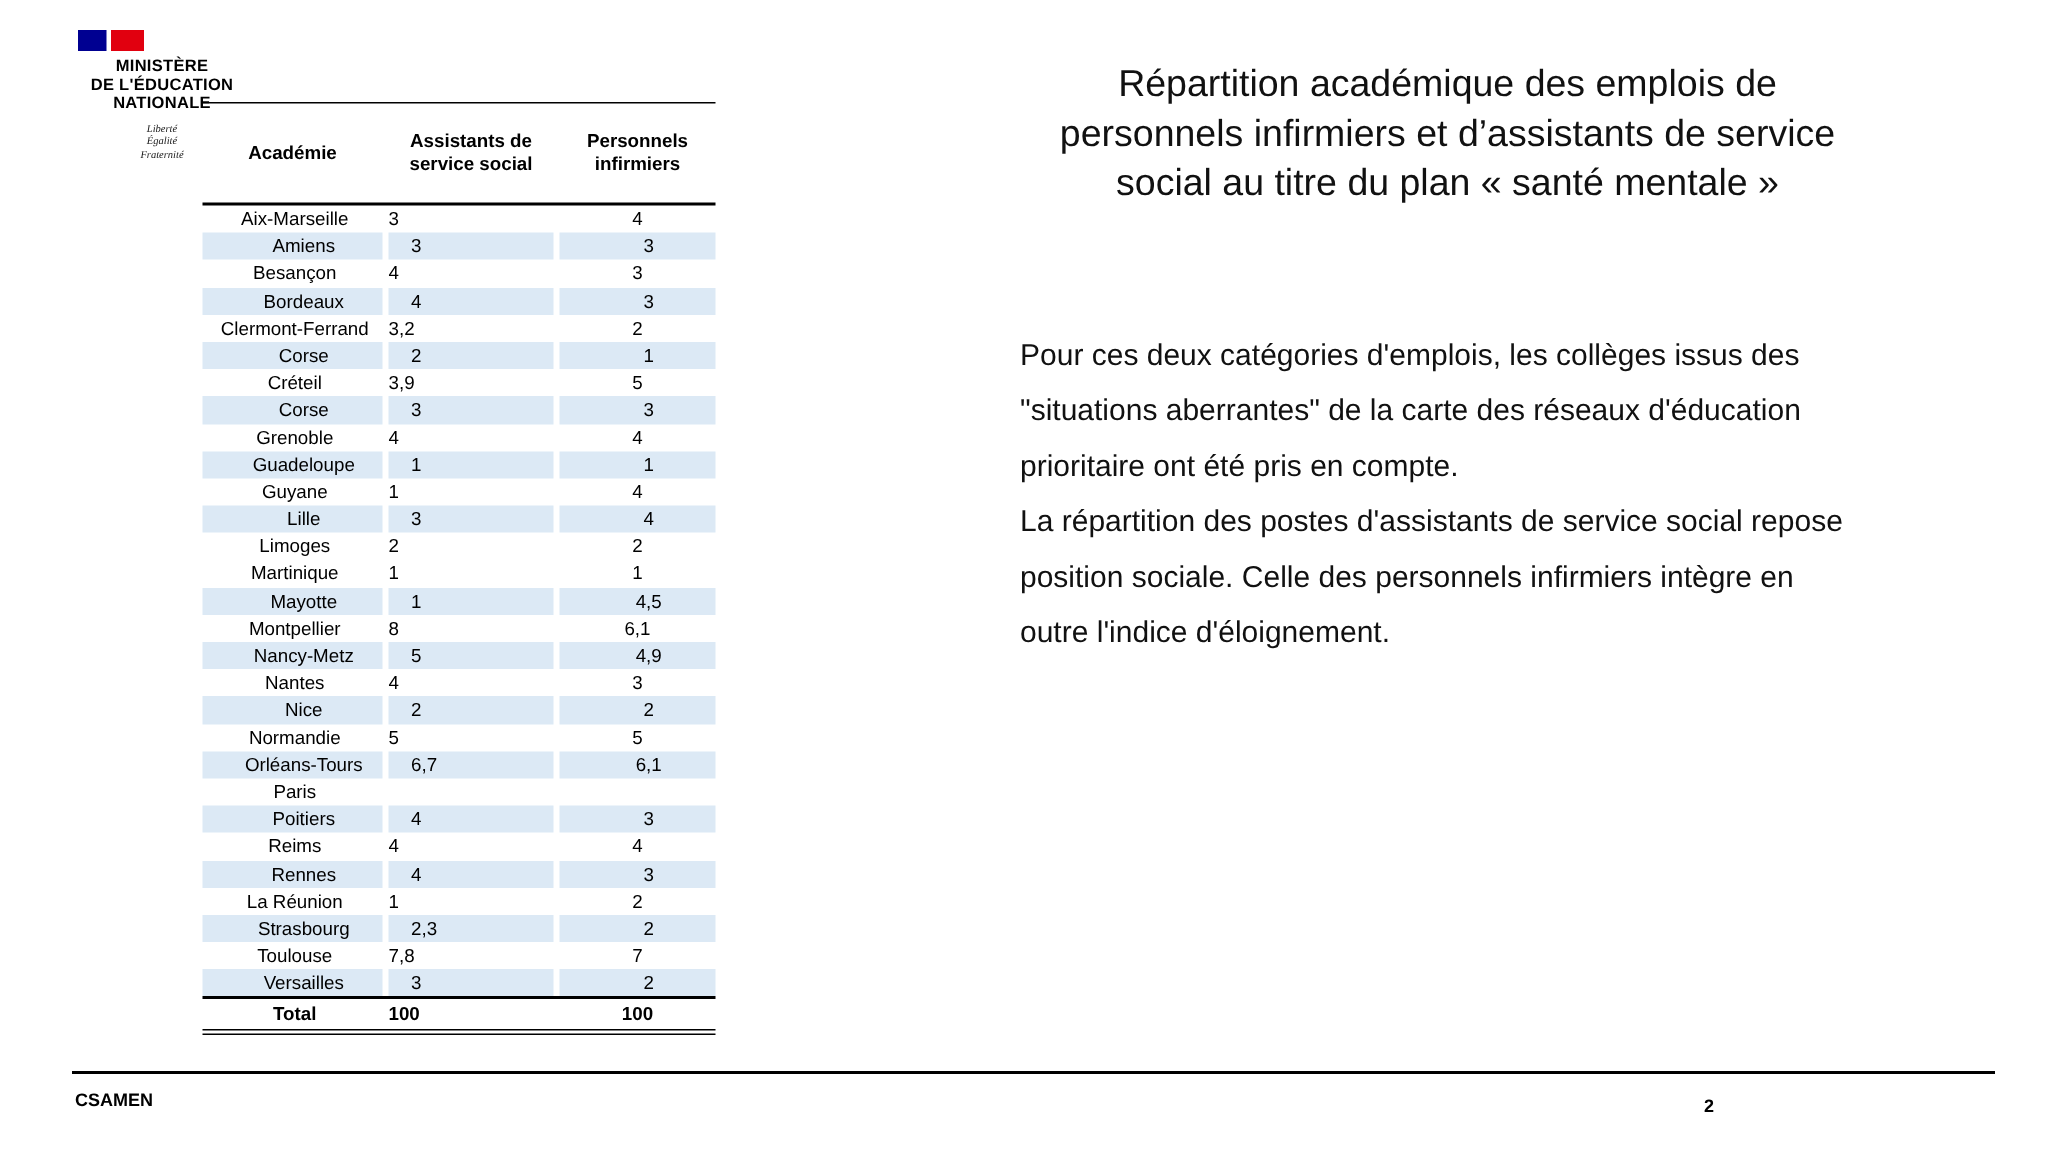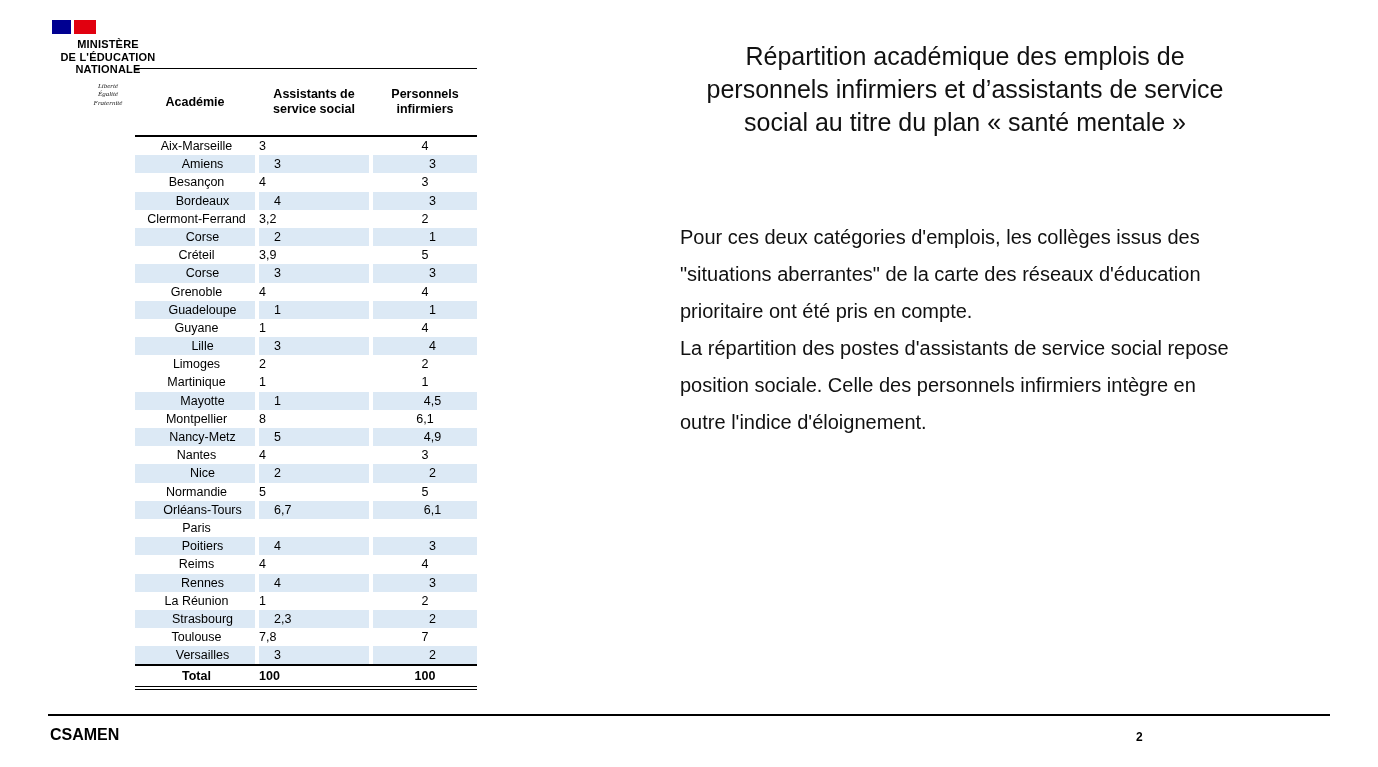--- a/index.html
+++ b/index.html
@@ -108,21 +108,21 @@
     left: 48px;
     right: 48px;
     top: 714px;
     border-top: 2px solid #000;
   }
   .footer-left {
     position: absolute;
     left: 50px;
     top: 726px;
     font-weight: bold;
-    font-size: 16px;
+    font-size: 12px;
   }
   .page-number {
     position: absolute;
     left: 1136px;
     top: 730px;
     font-weight: bold;
     font-size: 12px;
   }
 </style>
 </head>

